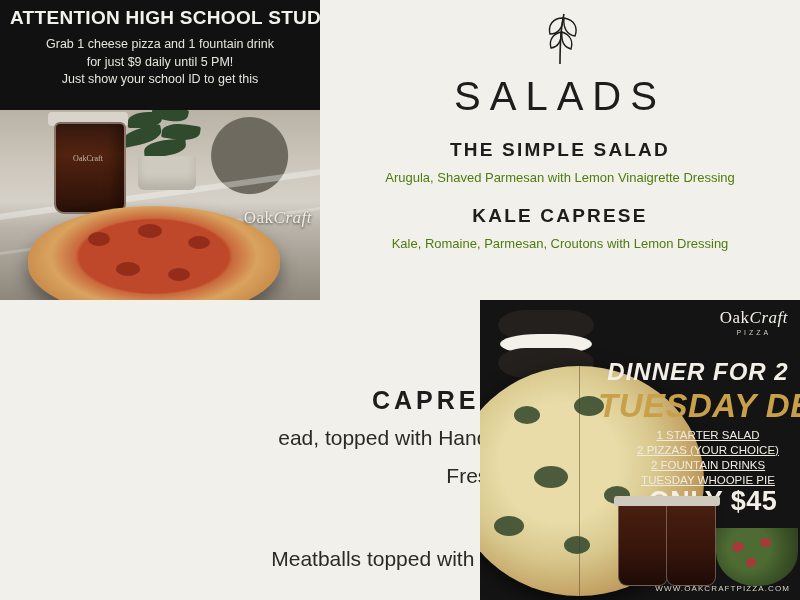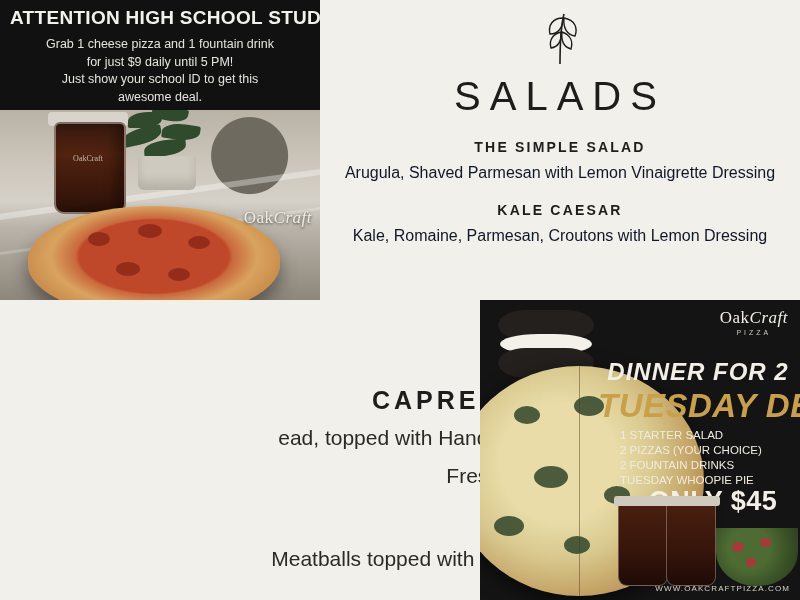--- a/index.html
+++ b/index.html
@@ -163,28 +163,28 @@
   .salads-title {
     font-family: "Liberation Sans", sans-serif;
     font-size: 40px;
     letter-spacing: 9px;
     color: #1d1d1b;
     margin-top: 4px;
     font-weight: 400;
   }
   .menu-item { margin-top: 20px; }
   .menu-item-name {
-    font-size: 14px;
+    font-size: 19px;
     font-weight: bold;
     letter-spacing: 2.2px;
     color: #1d1d1b;
   }
   .menu-item-desc {
-    font-size: 16px;
-    color: #0f172a;
+    font-size: 13px;
+    color: #4d7c0f;
     margin-top: 9px;
   }
 
   
   .sides {
     position: absolute;
     left: 0; top: 300px;
     width: 800px; height: 300px;
     background: #f2f0ea;
     box-sizing: border-box;
@@ -300,23 +300,25 @@
     font-weight: bold;
     letter-spacing: .5px;
     color: #c8a04a;
     margin-top: 1px;
     white-space: nowrap;
   }
   .deal-details {
     position: absolute;
     left: 140px; top: 128px;
     width: 176px;
+    text-align: center;
     font-size: 11.5px;
     line-height: 15px;
     color: #efebe1;
+    text-decoration: underline;
   }
   .deal-price {
     position: absolute;
     left: 150px; top: 186px;
     width: 166px;
     text-align: center;
     font-size: 27px;
     font-weight: bold;
     letter-spacing: .5px;
     color: #f3efe6;
@@ -366,21 +368,20 @@
 <div class="canvas">
 
   <div class="promo-card">
 
     <div class="promo-banner">
       <div class="promo-headline">ATTENTION HIGH SCHOOL STUDENTS!</div>
       <div class="promo-sub">
         <div>Grab 1 cheese pizza and 1 fountain drink</div>
         <div>for just $9 daily until 5 PM!</div>
         <div>Just show your school ID to get this</div>
-        <div>awesome deal.</div>
       </div>
     </div>
 
     <div class="promo-photo">
       <div class="marble-a"></div>
       <div class="marble-b"></div>
 
       <div class="plant">
         <div class="leaf" style="left:10px;top:6px;width:34px;height:16px;"></div>
         <div class="leaf" style="left:34px;top:0px;width:36px;height:15px;transform:rotate(14deg);"></div>
@@ -418,21 +419,21 @@
       <path d="M32 24 C41 27 43 34 41 41 C34 39 31 33 32 24 Z" stroke="#1d1d1b" stroke-width="1.4" fill="none"></path>
     </svg>
 
     <div class="salads-title">SALADS</div>
 
     <div class="menu-item">
       <div class="menu-item-name">THE SIMPLE SALAD</div>
       <div class="menu-item-desc">Arugula, Shaved Parmesan with Lemon Vinaigrette Dressing</div>
     </div>
     <div class="menu-item">
-      <div class="menu-item-name">KALE CAESAR</div>
+      <div class="menu-item-name">KALE CAPRESE</div>
       <div class="menu-item-desc">Kale, Romaine, Parmesan, Croutons with Lemon Dressing</div>
     </div>
     <div class="menu-item">
     </div>
   </div>
 
   <div class="sides">
     <div class="sides-title">SIDES</div>
 
     <div class="sides-item">

